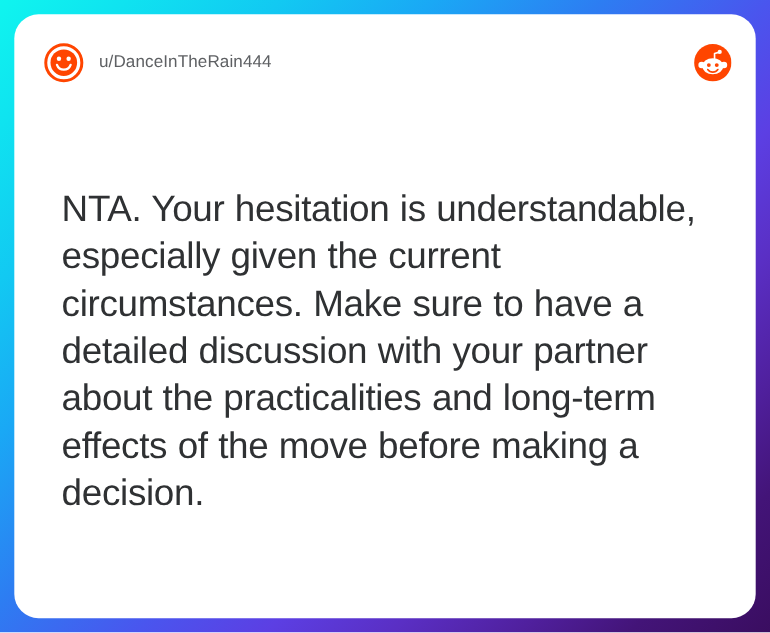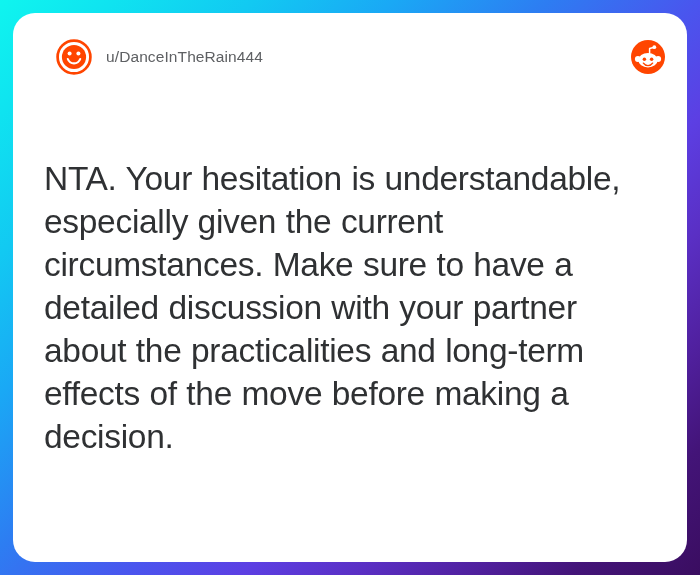--- a/index.html
+++ b/index.html
@@ -48,21 +48,21 @@
 
   
   #card-header {
     position: absolute;
     left: 0;
     top: 0;
     right: 0;
     height: 88px;
     display: flex;
     align-items: center;
-    padding: 0 22px 0 42px;
+    padding: 0 22px 0 26px;
     box-sizing: border-box;
   }
 
   .avatar {
     width: 38px;
     height: 38px;
     flex: 0 0 38px;
     display: block;
   }
 
@@ -94,21 +94,21 @@
     width: 622px;
   }
 
   #post-text {
     font-size: 33.5px;
     line-height: 43px;
     color: #2f3133;
     letter-spacing: -0.3px;
     word-spacing: 0.5px;
     font-family: "Liberation Sans", sans-serif;
-    margin: 4px;
+    margin: 16px;
     white-space: pre-wrap;
   }
 </style>
 </head>
 <body>
 
 <div id="stage">
 
   <div id="card">
 

